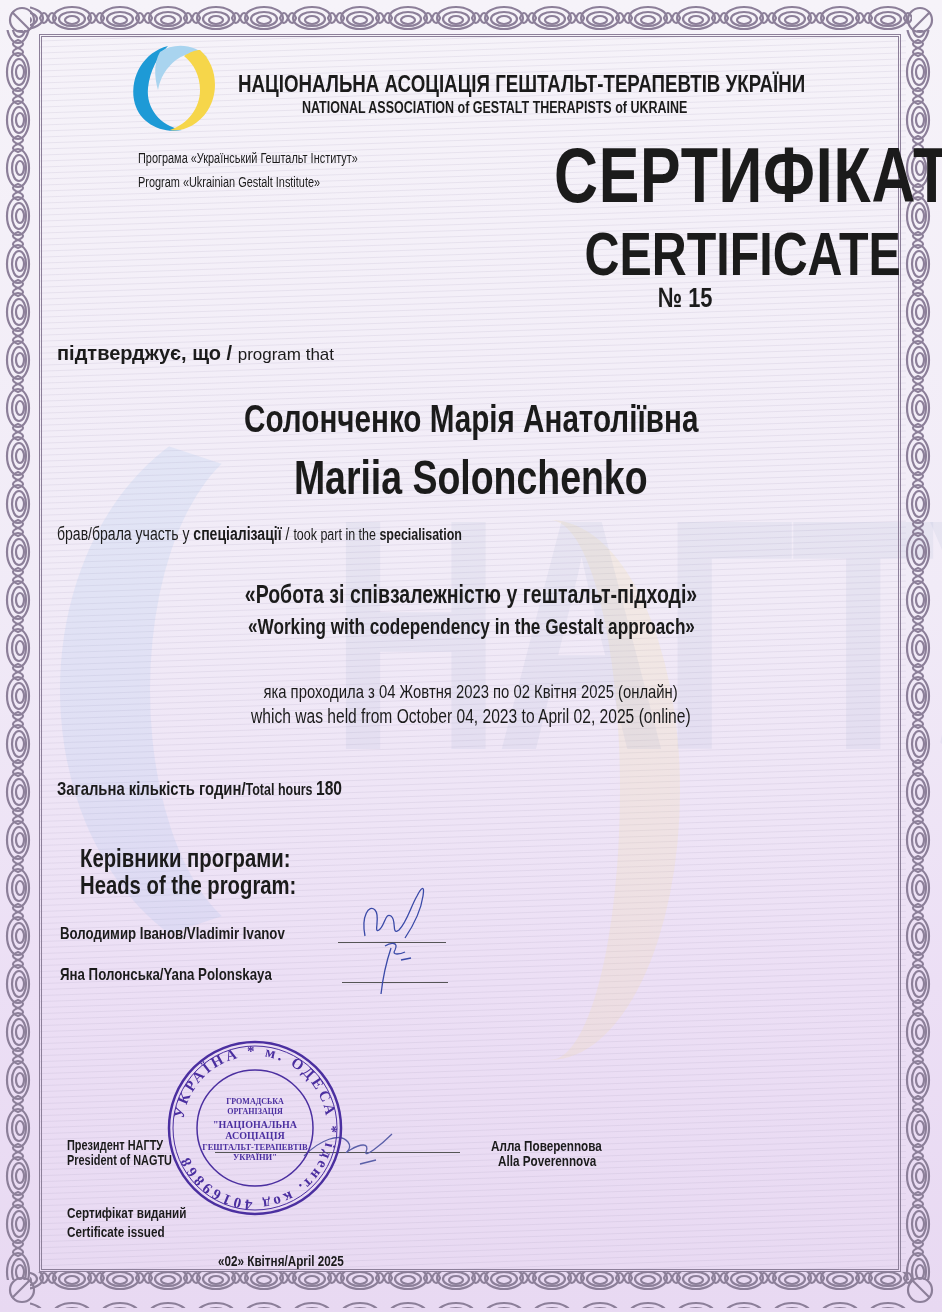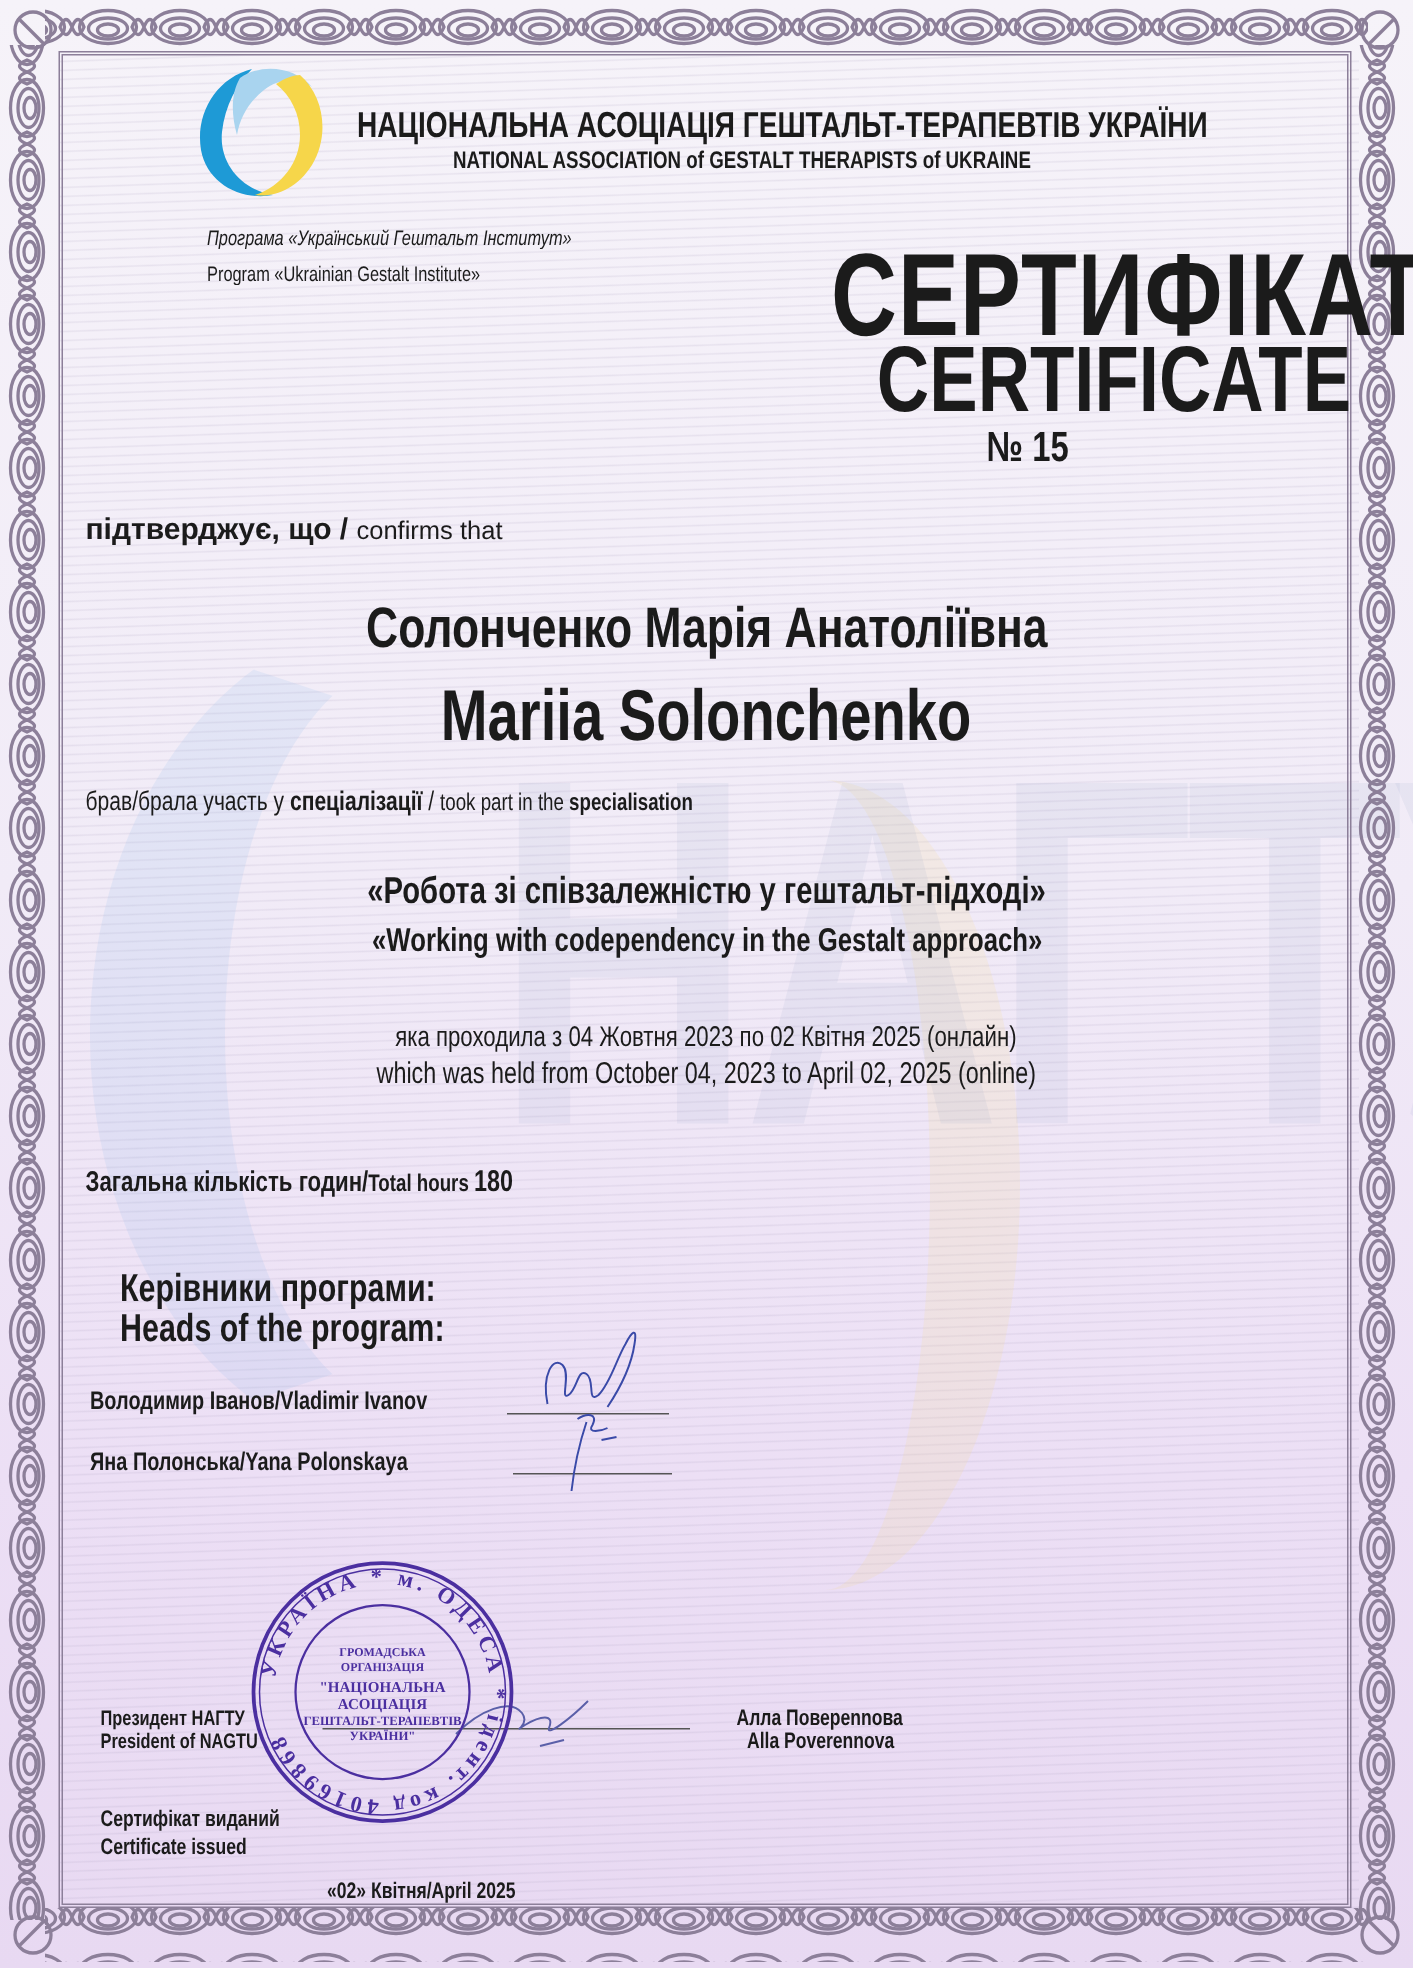--- a/index.html
+++ b/index.html
@@ -37,23 +37,23 @@
       color:rgba(140,160,200,0.10); letter-spacing:-8px; transform:scaleX(0.72); transform-origin:left top;
       pointer-events:none; font-family:"Liberation Sans", sans-serif; line-height:1;
     }
     .abs { position:absolute; }
     .narrow { display:inline-block; transform:scaleX(0.78); transform-origin:left center; white-space:nowrap; }
     .narrow-c { display:inline-block; transform:scaleX(0.78); transform-origin:center center; white-space:nowrap; }
 
     .logo { position:absolute; left:130px; top:42px; width:88px; height:92px; }
     .org-ua { left:238px; top:70px; font-size:24px; font-weight:bold; width:640px; }
     .org-en { left:302px; top:99px; font-size:16px; font-weight:bold; width:520px; }
-    .prog-ua { left:138px; top:150px; font-size:14px;font-style:italic; }
+    .prog-ua { left:138px; top:150px; font-size:14px; }
     .prog-en { left:138px; top:174px; font-size:14px; }
-    .cert-ua { left:498px; top:151px; width:372px; text-align:center; font-size:78px; font-weight:bold; letter-spacing:1px; }
+    .cert-ua { left:498px; top:130px; width:372px; text-align:center; font-size:78px; font-weight:bold; letter-spacing:1px; }
     .cert-en { left:540px; top:218px; width:290px; text-align:center; font-size:62px; font-weight:bold; }
     .cert-no { left:640px; top:282px; width:90px; text-align:center; font-size:28px; font-weight:bold; }
 
     .confirms { left:57px; top:342px; font-size:20px; }
     .confirms .ua { font-weight:bold; }
     .confirms .en { font-size:17px; font-weight:normal; }
     .name-ua { left:100px; top:398px; width:742px; text-align:center; font-size:38px; font-weight:bold; }
     .name-en { left:100px; top:450px; width:742px; text-align:center; font-size:48px; font-weight:bold; }
     .took { left:57px; top:524px; font-size:18px; }
     .course-ua { left:100px; top:580px; width:742px; text-align:center; font-size:25px; font-weight:bold; }
@@ -137,21 +137,21 @@
 <div class="abs org-en"><span class="narrow">NATIONAL ASSOCIATION of GESTALT THERAPISTS of UKRAINE</span></div>
 <div class="abs prog-ua"><span class="narrow">Програма «Український Гештальт Інститут»</span></div>
 <div class="abs prog-en"><span class="narrow">Program «Ukrainian Gestalt Institute»</span></div>
 
 <div class="abs cert-ua"><span class="narrow-c">СЕРТИФІКАТ</span></div>
 <div class="abs cert-en"><span class="narrow-c">CERTIFICATE</span></div>
 <div class="abs cert-no"><span class="narrow-c">№ 15</span></div>
 
 <div class="abs confirms">
   <span class="ua">підтверджує, що /</span>
-  <span class="en">confirms that</span>
+  <span class="en">program that</span>
 </div>
 
 <div class="abs name-ua"><span class="narrow-c">Солонченко Марія Анатоліївна</span></div>
 <div class="abs name-en"><span class="narrow-c">Mariia Solonchenko</span></div>
 
 <div class="abs took"><span class="narrow"><span>брав/брала участь у </span><b>спеціалізації</b><span> / </span><span style="font-size:16px">took part in the </span><b style="font-size:16px">specialisation</b></span></div>
 
 <div class="abs course-ua"><span class="narrow-c">«Робота зі співзалежністю у гештальт-підході»</span></div>
 <div class="abs course-en"><span class="narrow-c">«Working with codependency in the Gestalt approach»</span></div>
 

